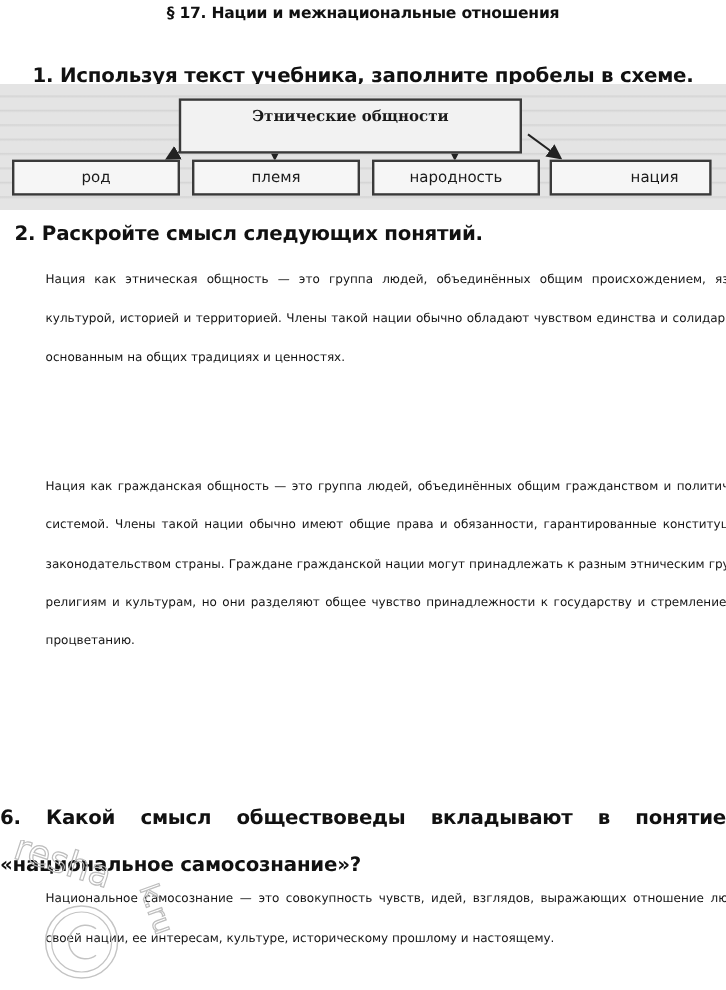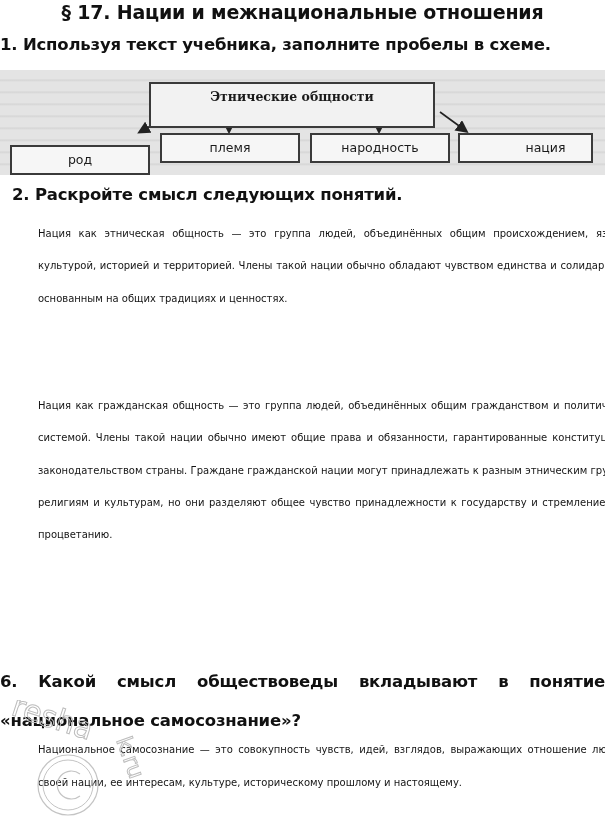--- a/index.html
+++ b/index.html
@@ -2,27 +2,27 @@
 <html><head>
 <meta charset="utf-8">
 <style>
   html, body { margin: 0; padding: 0; background: #ffffff; }
   body {
     width: 605px; height: 825px; overflow: hidden; position: relative;
     font-family: "DejaVu Sans", sans-serif; color: #111111;
   }
   .page-title {
     position: absolute; left: 0; top: 2px; width: 605px; text-align: center;
-    font-weight: bold; font-size: 19px; line-height: 20px; letter-spacing: -0.2px;
+    font-weight: bold; font-size: 13px; line-height: 20px; letter-spacing: -0.2px;
   }
   .task-heading {
     position: absolute; left: 0; width: 605px;
     font-weight: bold; font-size: 16.5px; letter-spacing: -0.2px;
   }
-  #task1-heading { top: 34px; line-height: 22px; }
+  #task1-heading { top: 52px; line-height: 22px; text-align: center; }
   #task2-heading { top: 184px; line-height: 22px; margin-left: 12px; }
   #task3-heading { top: 662px; line-height: 39px; text-align: justify; text-align-last: left; }
 
   
   .diagram {
     position: absolute; left: 0; top: 70px; width: 605px; height: 105px;
     background: #e4e4e4;
     background-image: repeating-linear-gradient(180deg, rgba(255,255,255,0) 0px, rgba(255,255,255,0) 9px, rgba(200,200,200,0.55) 10px, rgba(255,255,255,0) 12px);
   }
   .diagram-root {
@@ -66,21 +66,21 @@
       <marker id="ah" markerWidth="8" markerHeight="8" refX="6" refY="4" orient="auto">
         <path d="M0,0 L8,4 L0,8 z" fill="#222"></path>
       </marker>
     </defs>
     <line x1="175" y1="42" x2="140" y2="62" stroke="#222" stroke-width="1.6" marker-end="url(#ah)"></line>
     <line x1="229" y1="42" x2="229" y2="61" stroke="#222" stroke-width="1.6" marker-end="url(#ah)"></line>
     <line x1="379" y1="42" x2="379" y2="61" stroke="#222" stroke-width="1.6" marker-end="url(#ah)"></line>
     <line x1="440" y1="42" x2="466" y2="61" stroke="#222" stroke-width="1.6" marker-end="url(#ah)"></line>
   </svg>
   <div class="diagram-root">Этнические общности</div>
-  <div class="diagram-leaf" style="left:10px; width:140px;margin-top:12px;">род</div>
+  <div class="diagram-leaf" style="left:10px; width:140px;">род</div>
   <div class="diagram-leaf" style="left:310px; width:140px;">народность</div>
   <div class="diagram-leaf" style="left:160px; width:140px;">племя</div>
   <div class="diagram-leaf" style="left:458px; width:135px;padding-left:40px;">нация</div>
 </div>
 
 <div id="task2-heading" class="task-heading">2. Раскройте смысл следующих понятий.</div>
 
 <div id="para-ethnic" class="para">Нация как этническая общность — это группа людей, объединённых общим происхождением, языком, культурой, историей и территорией. Члены такой нации обычно обладают чувством единства и солидарности, основанным на общих традициях и ценностях.</div>
 <div id="para-civic" class="para">Нация как гражданская общность — это группа людей, объединённых общим гражданством и политической системой. Члены такой нации обычно имеют общие права и обязанности, гарантированные конституцией и законодательством страны. Граждане гражданской нации могут принадлежать к разным этническим группам, религиям и культурам, но они разделяют общее чувство принадлежности к государству и стремление к его процветанию.</div>
 

